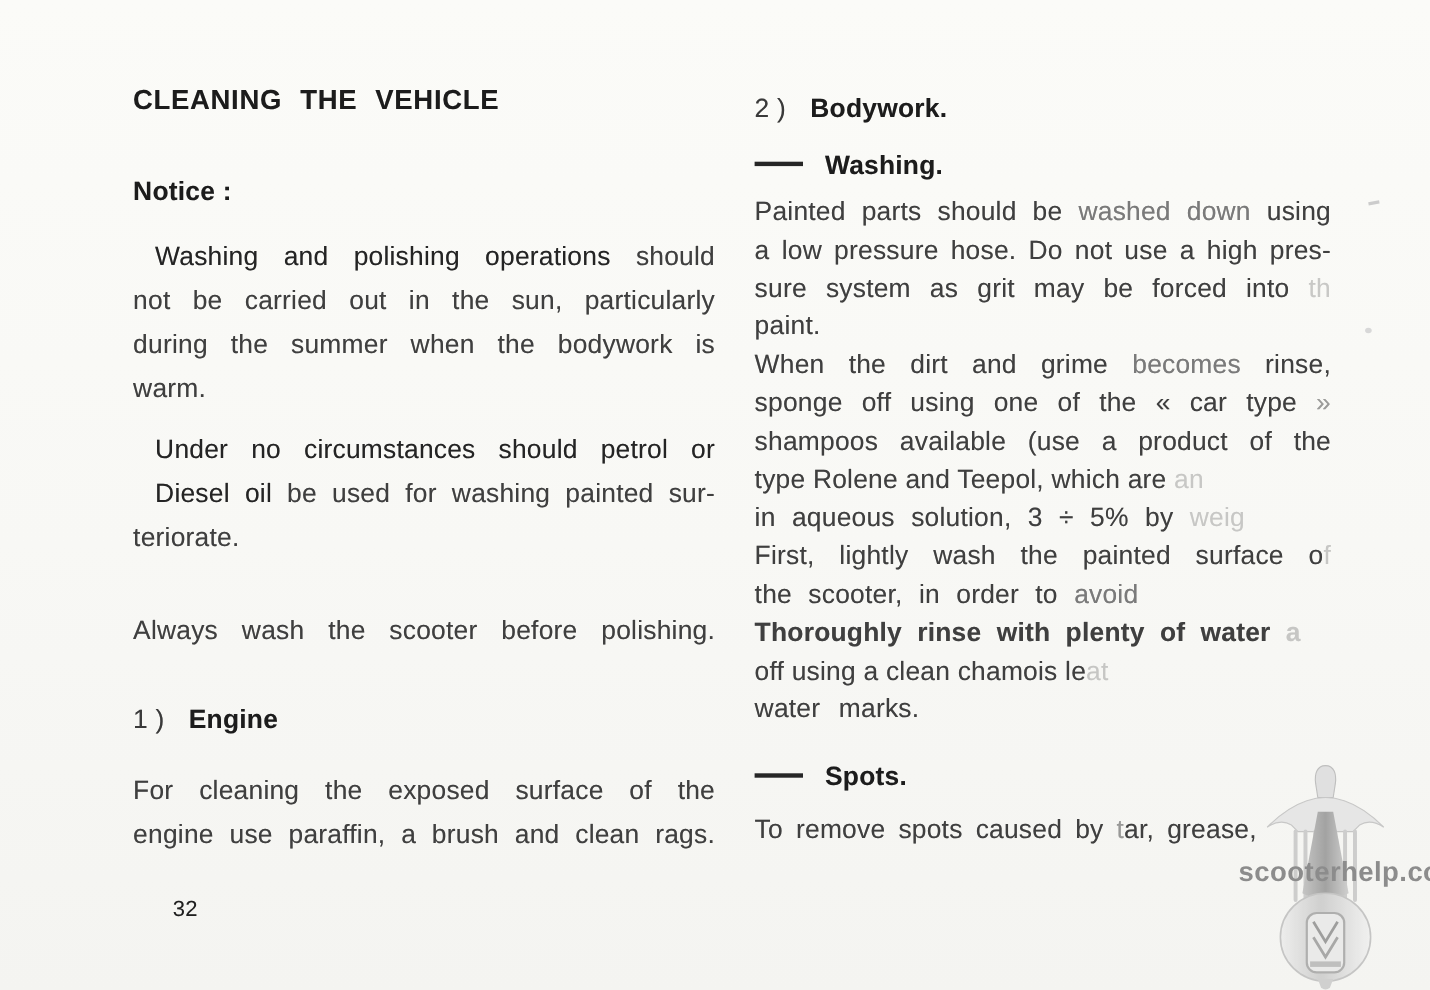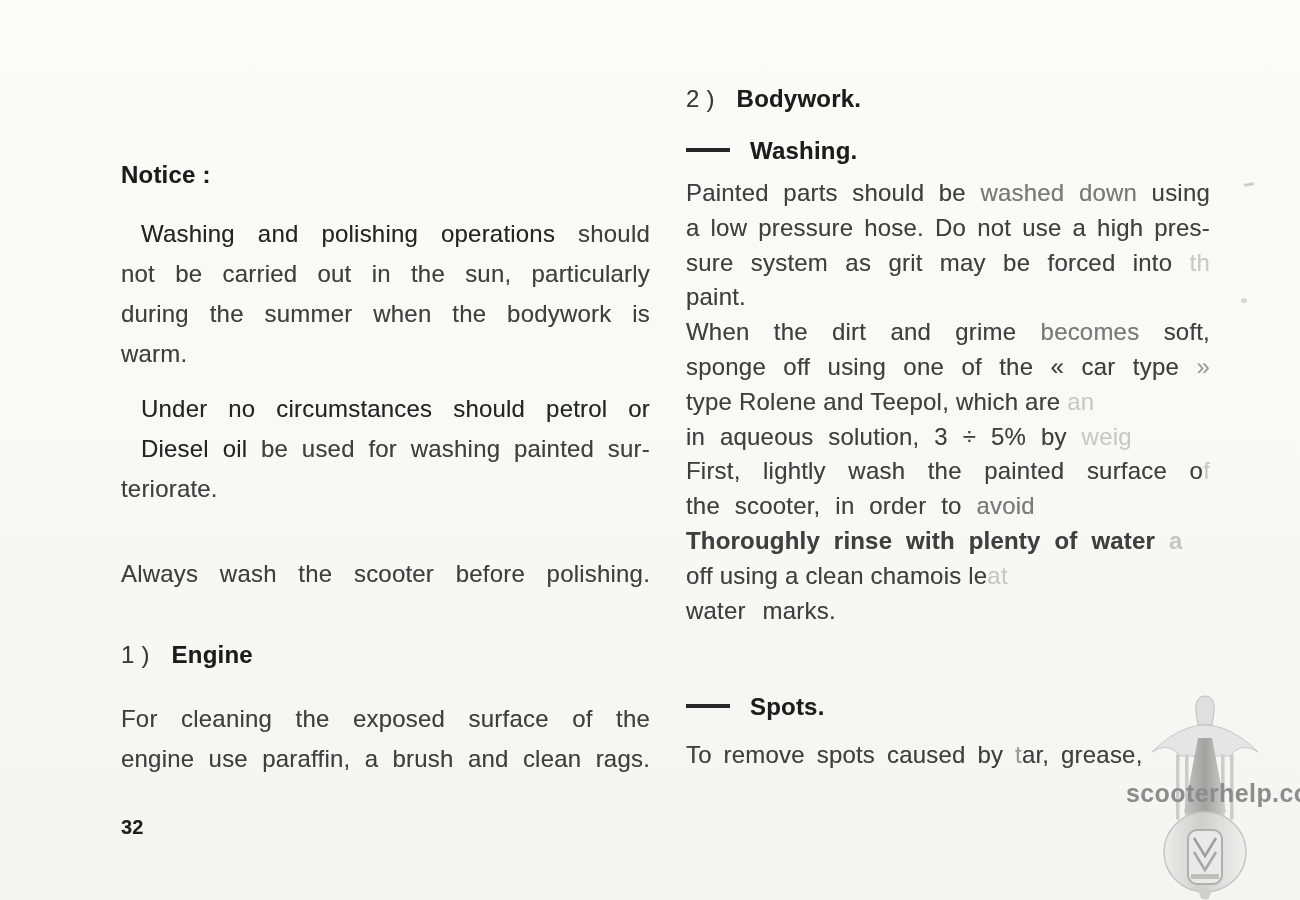--- a/index.html
+++ b/index.html
@@ -24,33 +24,34 @@
   .f1{opacity:.5;}
   .f2{opacity:.26;}
   .ws5{word-spacing:5px;}
   .ws7{word-spacing:7px;font-weight:bold;}
   .ws8{word-spacing:8px;}
   .ws10{word-spacing:10px;}
   .title{font-size:25px;word-spacing:9px;letter-spacing:.6px;}
   .numpfx{display:inline-block;margin-right:22px;font-weight:normal;color:#3a3a3a;}
   .dash{display:inline-block;width:44px;height:4px;background:#262626;
         vertical-align:7px;margin-right:20px;}
-  .pageno{font-size:20px;font-weight:bold;color:#1f1f1f;}
+  .pageno{font-size:20px;font-weight:normal;color:#1f1f1f;margin-left:36px;}
   .art{position:absolute;}
   .emblem{position:absolute;left:1140px;top:694px;width:130px;height:206px;z-index:2;}
   .wmtext{position:absolute;left:1126px;top:779px;z-index:4;
           font-size:25px;font-weight:bold;color:#8c8c8c;letter-spacing:.4px;
           text-shadow:none;}
   .txt{z-index:3;}
 </style>
 </head>
 <body>
 
 <div class="page">
 
+  <div class="t hd title col-l txt" style="top:77px">CLEANING THE VEHICLE</div>
 
   <div class="t hd col-l txt lh30" style="top:160px">Notice :</div>
 
   <div class="t para col-l txt" style="top:214px">
     <div class="ln j"><span class="b">Washing and polishing operations</span><span> should</span></div>
     <div class="ln j">not be carried out in the sun, particularly</div>
     <div class="ln j">during the summer when the bodywork is</div>
     <div class="ln">warm.</div>
   </div>
 
@@ -81,22 +82,23 @@
 
   <div class="t col-r txt lh30" style="top:136px">
     <span class="dash"></span><span class="hd">Washing.</span>
   </div>
 
   <div class="t rbody col-r txt" style="top:176px">
     <div class="ln j"><span>Painted parts should be </span><span class="lt">washed down</span><span> using</span></div>
     <div class="ln j">a low pressure hose. Do not use a high pres-</div>
     <div class="ln j"><span>sure system as grit may be forced into </span><span class="f2">th</span></div>
     <div class="ln">paint.</div>
-    <div class="ln j"><span>When the dirt and grime </span><span class="lt">becomes</span><span> soft,</span></div>
+    <div class="ln j"><span>When the dirt and grime </span><span class="lt">becomes</span><span> rinse,</span></div>
     <div class="ln j"><span>sponge off using one of the « car type </span><span class="f1">»</span></div>
+    <div class="ln j">shampoos available (use a product of the</div>
     <div class="ln"><span>type Rolene and Teepol, which are </span><span class="f2">an</span></div>
     <div class="ln ws8"><span>in aqueous solution, 3 ÷ 5% by </span><span class="f2">weig</span></div>
     <div class="ln j"><span>First, lightly wash the painted surface o</span><span class="f2">f</span></div>
     <div class="ln ws8"><span>the scooter, in order to </span><span class="lt">avoid</span></div>
     <div class="ln ws7"><span>Thoroughly rinse with plenty of water </span><span class="f2">a</span></div>
     <div class="ln"><span>off using a clean chamois le</span><span class="f2">at</span></div>
     <div class="ln ws10">water marks.</div>
   </div>
 
   <div class="t col-r txt lh30" style="top:692px">

